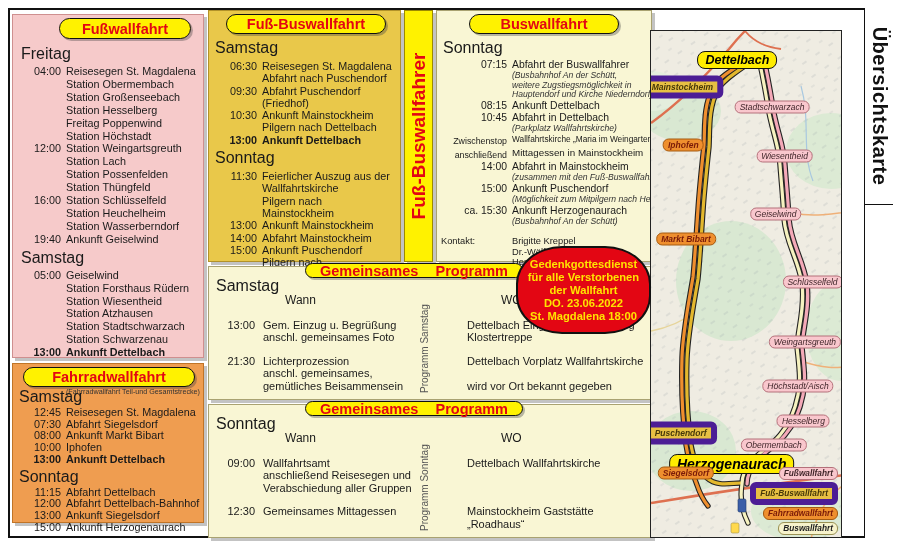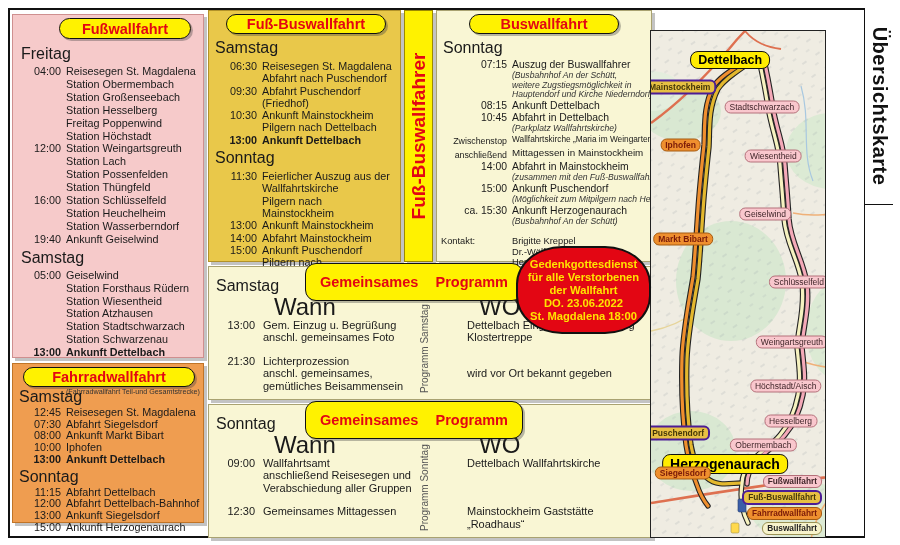--- a/index.html
+++ b/index.html
@@ -55,45 +55,45 @@
                   font-size:9.3px;line-height:10.6px;}
   #p-bus .kontakt .kl{}
   
   #memorial{position:absolute;left:516px;top:246px;width:135px;height:88px;background:#e30613;
             border:2.5px solid #111;border-radius:46px/38px;z-index:30;display:flex;flex-direction:column;
             align-items:center;justify-content:center;box-sizing:border-box;}
   #memorial div{color:#ffe400;font-weight:bold;font-size:11.2px;line-height:13px;white-space:nowrap;}
   
   .gpanel{left:208px;width:444px;height:134px;background:#f9f6d4;border:1px solid #a9a271;}
   #p-sam{top:266px;} #p-son{top:404px;}
-  .gpanel .pill{left:96px;top:-4px;width:218px;height:38px;justify-content:space-between;
+  .gpanel .pill{left:96px;top:-4px;width:218px;height:15px;justify-content:space-between;
                 padding:0 14px;z-index:20;}
   .gpanel .gday{position:absolute;left:7px;top:10px;font-size:16px;}
   .gpanel .ghdr{position:absolute;left:0;top:26px;width:100%;display:grid;
-                grid-template-columns:46px 196px 1fr;column-gap:1px;font-size:24px;}
+                grid-template-columns:46px 196px 1fr;column-gap:12px;font-size:12px;}
   .gpanel .ghdr .wann{grid-column:2;margin-left:18px;}
   .gpanel .ghdr .wo{grid-column:3;margin-left:26px;}
   .gpanel .grows{position:absolute;left:0;top:52px;width:100%;}
   .gpanel .grow{display:grid;grid-template-columns:46px 196px 1fr;column-gap:8px;
                 font-size:11px;line-height:12.4px;margin-bottom:11px;}
   .gpanel .grow .t{text-align:right;}
   .gpanel .pline{min-height:12.4px;}
   .vside{position:absolute;left:216px;transform:rotate(-90deg);transform-origin:left top;
          white-space:nowrap;font-size:10px;color:#555;z-index:5;}
   #p-sam .vside{top:126px;left:210px;}
   #p-son .vside{top:126px;left:210px;}
   
-  #map{position:absolute;left:650px;top:30px;width:176px;height:508px;border:1px solid #222;
-       box-sizing:border-box;background:#efece2;overflow:hidden;}
+  #map{position:absolute;left:650px;top:30px;width:192px;height:508px;border:1px solid #222;
+       box-sizing:border-box;background:#efece2;overflow:hidden;font-style:italic;}
   #map svg{position:absolute;left:0;top:0;}
   .mlabel{position:absolute;transform:translate(-50%,-50%);white-space:nowrap;
           font-size:8.5px;padding:0 4px;border-radius:6px;z-index:10;line-height:11px;}
   .ml-pink{background:#f9c7cd;border:1px solid #b4707a;color:#40262a;}
   .ml-orange{background:#ef8f2e;border:1px solid #a55a10;color:#7a1a08;font-weight:bold;}
-  .ml-gold{background:#e7c043;border:2px solid #4c1d95;color:#453708;font-weight:bold;}
+  .ml-gold{background:#e7c043;border:6px solid #4c1d95;color:#453708;font-weight:bold;}
   .ml-cream{background:#f7f3cb;border:1px solid #9a9254;color:#222;}
   .ml-big{background:#ffec00;border:1.5px solid #111;color:#000;font-weight:bold;
           font-size:12.5px;border-radius:8px;line-height:16px;padding:0 7px;}
   .ml-big.xl{font-size:14px;line-height:18px;}
   #legend{position:absolute;right:3px;bottom:2px;display:flex;flex-direction:column;
           gap:2px;align-items:flex-end;z-index:12;}
   #legend .mlabel{position:static;transform:none;font-weight:bold;font-size:8.3px;}
   
   #strip-map{position:absolute;left:864px;top:8px;width:29px;height:530px;background:#fff;
              border-left:1.5px solid #111;box-sizing:border-box;}
@@ -331,21 +331,21 @@
 
 <section class="panel" id="p-bus">
   <div class="pill">
     <span>Buswallfahrt</span>
   </div>
   <div class="content">
     <div class="dayname">Sonntag</div>
     <div id="bus-items">
         <div class="srow">
           <span class="t">07:15</span>
-          <span class="x">Auszug der Buswallfahrer</span>
+          <span class="x">Abfahrt der Buswallfahrer</span>
           <div class="note">(Busbahnhof An der Schütt,</div>
           <div class="note">weitere Zugstiegsmöglichkeit in</div>
           <div class="note">Hauptendorf und Kirche Niederndorf)</div>
         </div>
         <div class="srow">
           <span class="t">08:15</span>
           <span class="x">Ankunft Dettelbach</span>
         </div>
         <div class="srow">
           <span class="t">10:45</span>
@@ -418,20 +418,21 @@
         </div>
       </div>
       <div class="grow">
         <span class="t">21:30</span>
         <div>
           <div class="pline">Lichterprozession</div>
           <div class="pline">anschl. gemeinsames,</div>
           <div class="pline">gemütliches Beisammensein</div>
         </div>
         <div>
+          <div class="pline">Dettelbach Vorplatz Wallfahrtskirche</div>
           <div class="pline"></div>
           <div class="pline">wird vor Ort bekannt gegeben</div>
         </div>
       </div>
     </div>
   <div class="vside">Programm Samstag</div>
 </section>
 
 <section class="panel gpanel" id="p-son">
   <div class="pill">

